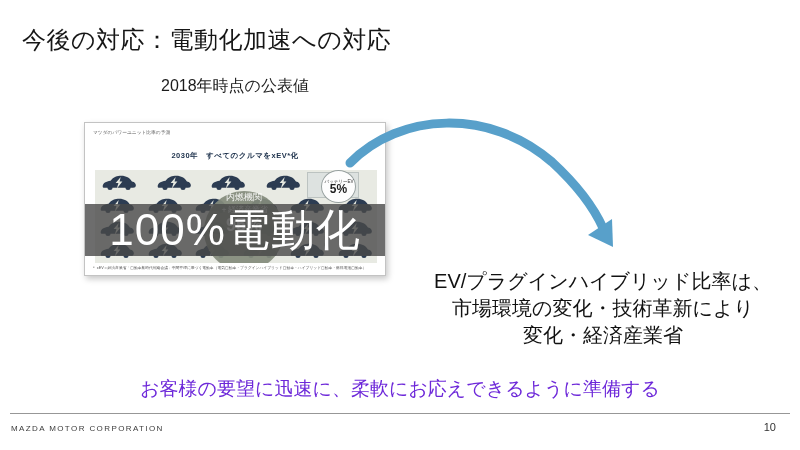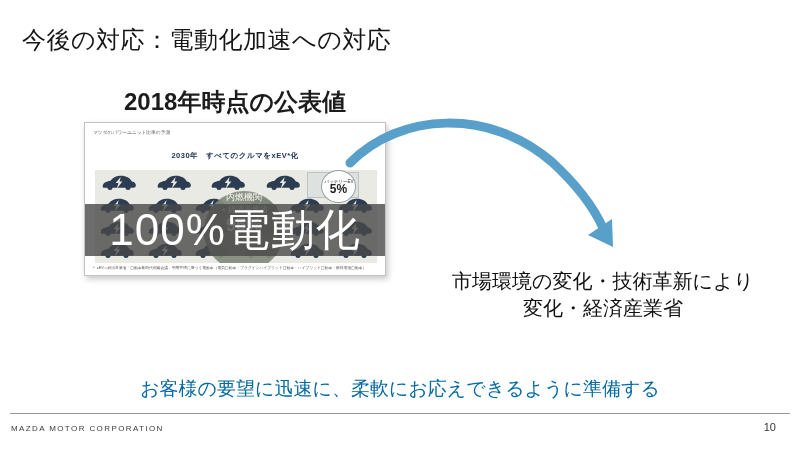--- a/index.html
+++ b/index.html
@@ -2,21 +2,21 @@
 <html><head>
 <meta charset="utf-8">
 <style>
   * { margin:0; padding:0; box-sizing:border-box; }
   html,body { width:800px; height:450px; }
   body {
     position:relative; background:#ffffff; overflow:hidden;
     font-family:"Liberation Sans","DejaVu Sans",sans-serif; color:#161616;
   }
   .slide-title { position:absolute; left:22px; top:24px; font-size:24px; letter-spacing:.5px; }
-  .caption { position:absolute; left:84px; top:86px; width:302px; text-align:center; font-size:24px; color:#1c1c1c;font-weight:bold; }
+  .caption { position:absolute; left:84px; top:76px; width:302px; text-align:center; font-size:16px; color:#1c1c1c; }
 
   
   .card {
     position:absolute; left:84px; top:122px; width:302px; height:154px;
     background:#fff; border:1px solid #c3c3c3; box-shadow:2px 3px 6px rgba(0,0,0,.22);
   }
   .card-header { position:absolute; left:8px; top:6px; font-size:9.5px; color:#5c5c5c;
     transform:scale(.5); transform-origin:0 0; white-space:nowrap; }
   .card-title { position:absolute; left:0; top:28px; width:100%; text-align:center;
     font-size:7.5px; font-weight:bold; color:#20344e; letter-spacing:.5px; }
@@ -52,21 +52,21 @@
     white-space:nowrap; line-height:1; }
 
   .footnote { position:absolute; left:7px; top:142px; font-size:9px; color:#555;
     transform:scale(.42); transform-origin:0 0; white-space:nowrap; }
 
   .arrow-svg { position:absolute; left:0; top:0; width:800px; height:450px; }
 
   .right-block { position:absolute; left:408px; top:268px; width:390px; text-align:center;
     font-size:20px; line-height:27px; font-weight:500; color:#111; }
   .bottom-message { position:absolute; left:0; top:376px; width:100%; text-align:center;
-    font-size:19px; font-weight:500; color:#0369a1; }
+    font-size:19px; font-weight:500; color:#6d28d9; }
 
   .footer-divider { position:absolute; left:10px; right:10px; top:413px; border-top:1px solid #979797; }
   .footer-company { position:absolute; left:11px; top:424px; font-size:8px; letter-spacing:1.4px; color:#3b3b3b; }
   .footer-page { position:absolute; right:24px; top:421px; font-size:11px; color:#333; }
 </style>
 </head>
 <body>
 
 <svg width="0" height="0" style="position:absolute">
   <defs>
@@ -183,20 +183,21 @@
 
     <div class="footnote">＊ xEV＝経済産業省「自動車新時代戦略会議」中間整理に基づく電動車（電気自動車・プラグインハイブリッド自動車・ハイブリッド自動車・燃料電池自動車）</div>
   </div>
 
   <svg class="arrow-svg" viewBox="0 0 800 450">
     <path d="M350 163 C400 112 490 108 552 162 C578 186 594 208 603 228" fill="none" stroke-width="9" stroke-linecap="round" stroke="#58A0CA"></path>
     <polygon points="613,247 588,235 612,219" fill="#58A0CA"></polygon>
   </svg>
 
   <div class="right-block">
+    <div>EV/プラグインハイブリッド比率は、</div>
     <div>市場環境の変化・技術革新により</div>
     <div>変化・経済産業省</div>
   </div>
 
   <div class="bottom-message">お客様の要望に迅速に、柔軟にお応えできるように準備する</div>
 
   <div class="footer-divider"></div>
   <div class="footer-company">MAZDA MOTOR CORPORATION</div>
   <div class="footer-page">10</div>
 

